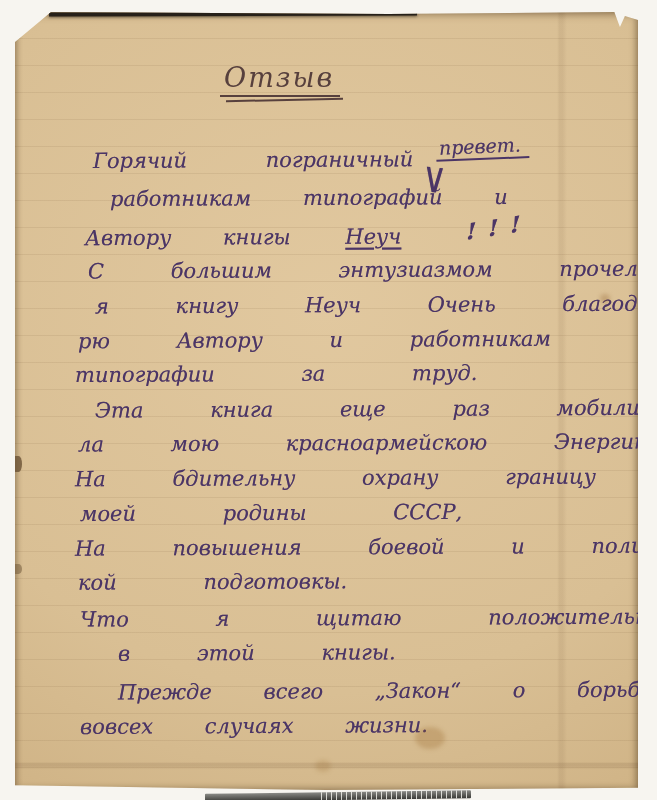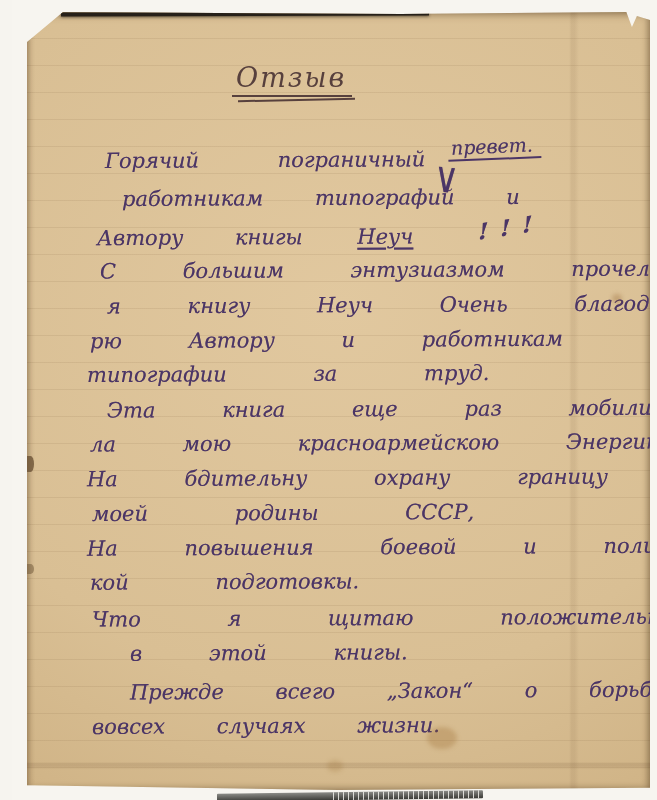--- a/index.html
+++ b/index.html
@@ -3,21 +3,21 @@
 <meta charset="utf-8">
 <style>
   html,body{margin:0;padding:0;}
   body{
     width:657px;height:800px;
     background:#f6f4ef;
     font-family:"DejaVu Serif", serif;
     overflow:hidden;
     position:relative;
   }
-  .scan{position:absolute;inset:0;background:#f7f5f0;margin-left:12px;}
+  .scan{position:absolute;inset:0;background:#f7f5f0;}
   .paper{
     position:absolute;left:15px;top:12px;width:623px;height:778px;
     background:
       repeating-linear-gradient(180deg,
         rgba(130,100,65,0) 0px, rgba(130,100,65,0) 26px,
         rgba(130,100,65,0.13) 26px, rgba(130,100,65,0.13) 27px),
       linear-gradient(90deg, rgba(0,0,0,0) 0 87%, rgba(115,85,55,0.10) 87.4% 87.9%, rgba(0,0,0,0) 88.6%),
       linear-gradient(180deg, rgba(0,0,0,0) 0 96.4%, rgba(115,85,55,0.16) 96.6% 96.9%, rgba(0,0,0,0) 97.4%),
       radial-gradient(120% 90% at 50% 38%, #e1c89f 0%, #d9bf94 55%, #c9ab7c 100%);
     box-shadow:

